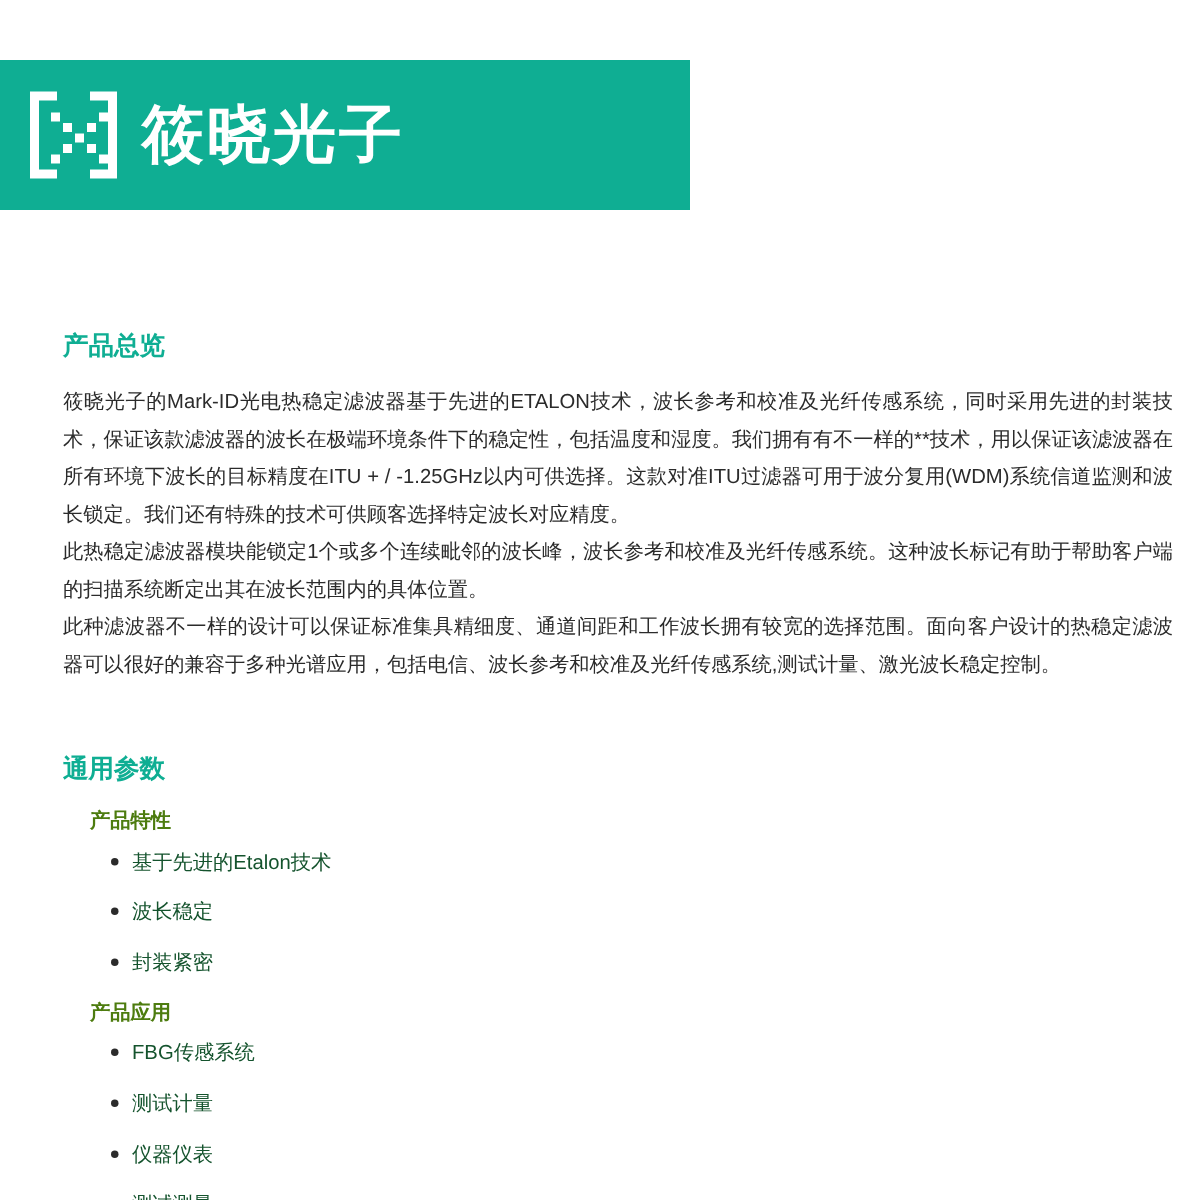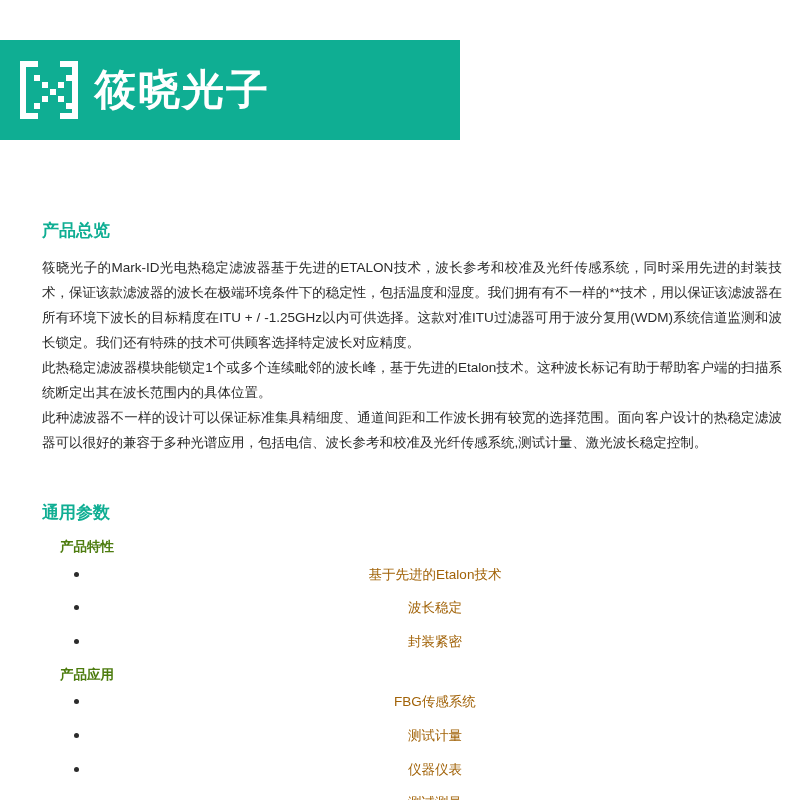--- a/index.html
+++ b/index.html
@@ -94,24 +94,23 @@
   }
 
   ul.bullets {
     margin: 0 0 0 18px;
     padding: 0 0 0 28px;
     list-style: none;
   }
   ul.bullets li {
     font-size: 13.5px;
     line-height: 1.45;
-    color: #a16207;
+    color: #14532d;
     margin: 0 0 14px 0;
     position: relative;
-    text-align: center;
   }
   ul.bullets li:before {
     content: "";
     position: absolute;
     left: -14px;
     top: 7px;
     width: 5px;
     height: 5px;
     background: #2b2b2b;
     border-radius: 50%;
@@ -143,21 +142,21 @@
       </svg>
     </div>
     <div class="logo-text">筱晓光子</div>
   </div>
 
   <div class="content">
 
     <h2 class="section-title">产品总览</h2>
 
     <p class="para">筱晓光子的Mark-ID光电热稳定滤波器基于先进的ETALON技术，波长参考和校准及光纤传感系统，同时采用先进的封装技术，保证该款滤波器的波长在极端环境条件下的稳定性，包括温度和湿度。我们拥有有不一样的**技术，用以保证该滤波器在所有环境下波长的目标精度在ITU + / -1.25GHz以内可供选择。这款对准ITU过滤器可用于波分复用(WDM)系统信道监测和波长锁定。我们还有特殊的技术可供顾客选择特定波长对应精度。</p>
-    <p class="para">此热稳定滤波器模块能锁定1个或多个连续毗邻的波长峰，基于先进的Etalon技术。这种波长标记有助于帮助客户端的扫描系统断定出其在波长范围内的具体位置。</p>
+    <p class="para">此热稳定滤波器模块能锁定1个或多个连续毗邻的波长峰，波长参考和校准及光纤传感系统。这种波长标记有助于帮助客户端的扫描系统断定出其在波长范围内的具体位置。</p>
     <p class="para">此种滤波器不一样的设计可以保证标准集具精细度、通道间距和工作波长拥有较宽的选择范围。面向客户设计的热稳定滤波器可以很好的兼容于多种光谱应用，包括电信、波长参考和校准及光纤传感系统,测试计量、激光波长稳定控制。</p>
 
     <h2 class="section-title second">通用参数</h2>
 
     <h3 class="sub-title">产品特性</h3>
     <ul class="bullets">
       <li>基于先进的Etalon技术</li>
       <li>波长稳定</li>
       <li>封装紧密</li>
     </ul>

